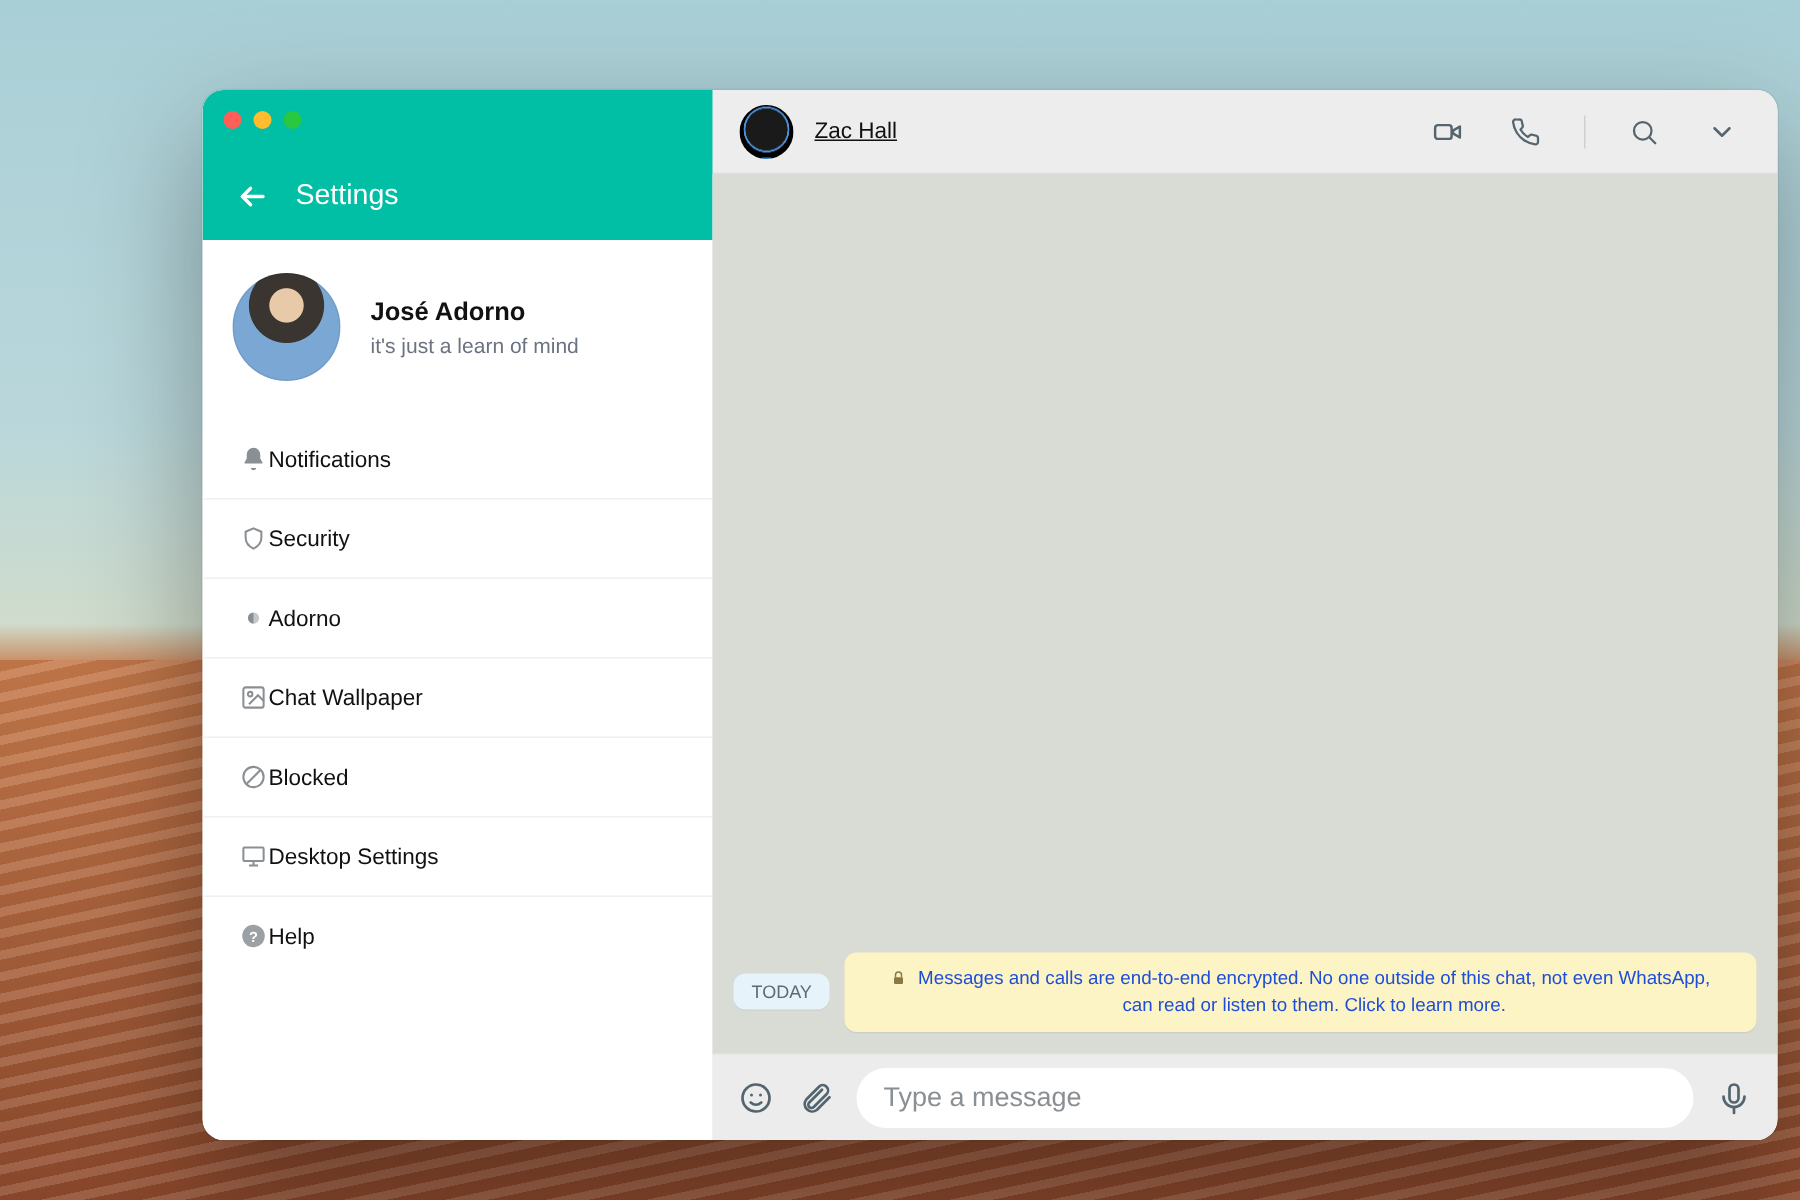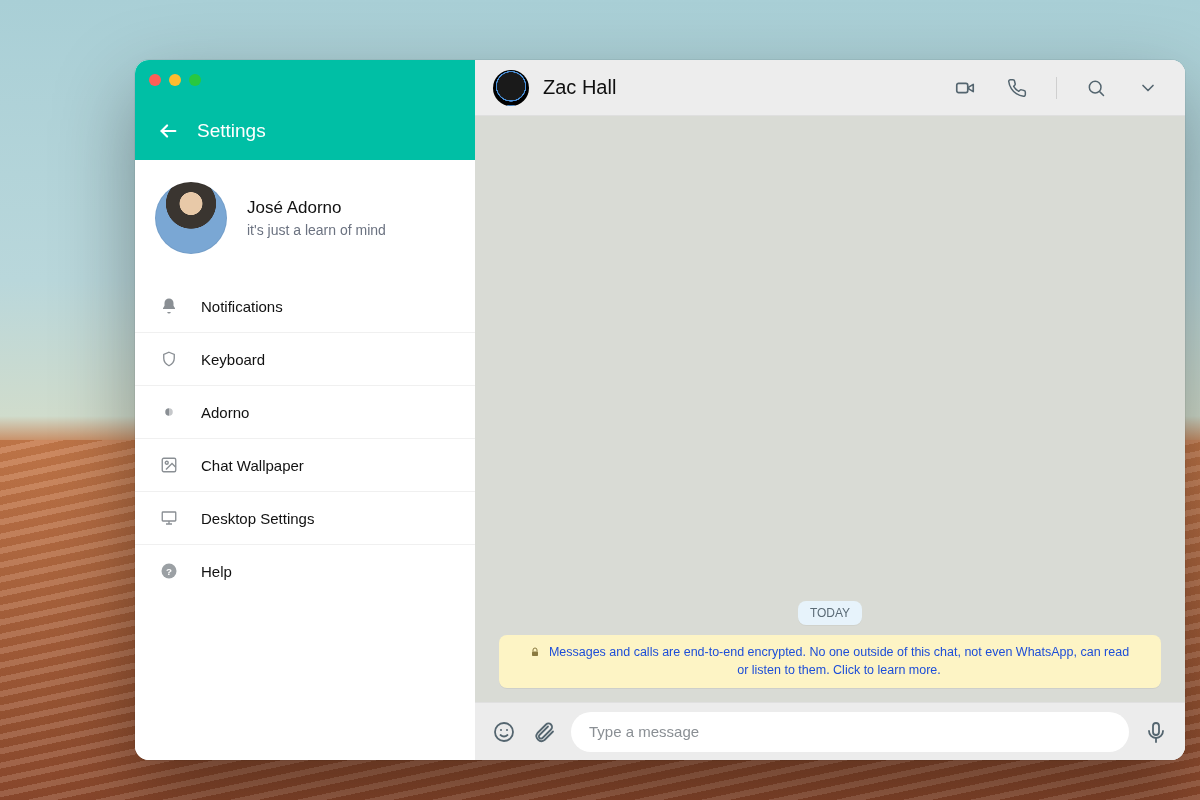--- a/index.html
+++ b/index.html
@@ -32,66 +32,66 @@
   .sb-title-row { position:absolute; bottom:18px; left:22px; display:flex; gap:18px; }
   .back-arrow { width:22px; height:22px; color:#fff; cursor:pointer; }
   .sb-title { font-size:19px; font-weight:500; }
   .profile { display:flex; align-items:center; gap:20px; padding:22px 20px 26px 20px; }
   .avatar-lg {
     width:72px; height:72px; border-radius:50%; flex:0 0 72px;
     background: radial-gradient(circle at 50% 30%, #e8c9a8 0 18%, #3a3530 19% 40%, #7aa7d4 41% 100%);
     background-color:#7aa7d4;
     box-shadow: inset 0 0 0 1px rgba(0,0,0,0.06);
   }
-  .profile-name { font-size:17px; color:#111; font-weight:400; margin-bottom:4px;}
+  .profile-name { font-size:17px; color:#111; font-weight:700; margin-bottom:4px;}
   .profile-status { font-size:14px; color:#6b7280; }
   .menu { list-style:none; padding: 0 0 0 0; }
   .menu li {
-    display:flex; align-items:center; gap:22px; padding:16px 10px 16px 24px;
+    display:flex; align-items:center; padding:16px 10px 16px 24px;
     border-bottom:1px solid #f0f0f0; cursor:pointer;
   }
   .menu li:last-child{ border-bottom:none; }
   .mi-icon { width:20px; height:20px; color:#8a8f94; flex:0 0 20px; display:flex; align-items:center; justify-content:center;}
   .mi-label { font-size:15px; color:#111; }
   
   .chat { flex:1; display:flex; flex-direction:column; background:#ececec; }
   .chat-header {
     height:56px; background:#ededed; border-bottom:1px solid rgba(0,0,0,0.06);
     display:flex; align-items:center; padding:0 18px; gap:14px;
   }
   .avatar-sm {
     width:36px; height:36px; border-radius:50%;
     background: radial-gradient(circle at 50% 45%, #1a1a1a 0 55%, #4a90d9 56% 60%, #000 61% 100%);
     border:1px solid rgba(0,0,0,0.15);
   }
-  .chat-name { font-size:20px; font-weight:500; color:#111; flex:0 0 auto; }
+  .chat-name { font-size:15px; font-weight:500; color:#111; flex:0 0 auto;text-decoration:underline; }
   .chat-header .spacer{ flex:1; }
   .hicon { width:38px; height:38px; display:flex; align-items:center; justify-content:center; color:#54656f; cursor:pointer; border-radius:6px;}
   .vsep { width:1px; height:22px; background:#cfcfcf; margin:0 6px; }
   .chat-body { flex:1; background:#d9dbd5; position:relative; overflow:hidden; }
-  .bottom-stack { position:absolute; left:0; right:0; bottom:0; padding:10px 14px 14px 14px; display:flex; flex-direction:column; align-items:center; gap:10px;}
+  .bottom-stack { position:absolute; left:0; right:0; bottom:0; padding:10px 14px 14px 14px; display:flex; flex-direction:row; align-items:center; gap:10px;}
   .date-pill {
     background:#e7f3fb; color:#5b6b76; font-size:12px; padding:5px 12px; border-radius:8px;
     box-shadow:0 1px 0 rgba(0,0,0,0.04);
   }
   .enc-banner {
     width: calc(100% - 20px);
     background:#fdf4c5; color:#1d4ed8; font-size:12.5px; line-height:1.5; text-align:center;
     padding:8px 30px; border-radius:8px; box-shadow:0 1px 0 rgba(0,0,0,0.05);
     display:flex; gap:6px; align-items:flex-start; justify-content:center;
   }
   .lock-mini{ width:12px; height:12px; color:#8a7a40; flex:0 0 12px; margin-top:3px;}
   .composer {
     height:58px; background:#ececec; display:flex; align-items:center; gap:14px; padding:0 16px;
     border-top:1px solid rgba(0,0,0,0.05);
   }
   .cicon{ width:26px; height:26px; color:#54656f; cursor:pointer; display:flex; align-items:center; justify-content:center;}
   .msg-input{
     flex:1; height:40px; border-radius:20px; background:#fff; border:none; outline:none;
-    padding:0 18px; font-size:15px; color:#333;
+    padding:0 18px; font-size:18px; color:#333;
   }
   .msg-input::placeholder{ color:#8a8f94; }
   svg{ display:block; }
 </style>
 </head>
 <body>
 
 <div class="desktop">
   <div class="window">
 
@@ -129,40 +129,49 @@
               </svg>
           </span>
           <span class="mi-label">Notifications</span>
         </li>
         <li>
           <span class="mi-icon">
             <svg viewBox="0 0 24 24" width="18" height="18" fill="none" stroke="currentColor" stroke-width="1.8">
                 <path d="M12 3l7 3v5c0 5-3 8-7 10-4-2-7-5-7-10V6l7-3z"></path>
               </svg>
           </span>
-          <span class="mi-label">Keyboard</span>
+          <span class="mi-label">Security</span>
         </li>
         <li>
           <span class="mi-icon">
             <svg viewBox="0 0 24 24" width="18" height="18" fill="currentColor">
                 <circle cx="12" cy="12" r="5"></circle>
                 <path d="M12 12V2a10 10 0 0 1 0 20z" fill="#fff" opacity=".5"></path>
               </svg>
           </span>
           <span class="mi-label">Adorno</span>
         </li>
         <li>
           <span class="mi-icon">
             <svg viewBox="0 0 24 24" width="18" height="18" fill="none" stroke="currentColor" stroke-width="1.8">
                 <rect x="3" y="3" width="18" height="18" rx="2"></rect>
                 <circle cx="9" cy="9" r="2"></circle>
                 <path d="M21 15l-5-5-8 8"></path>
               </svg>
           </span>
           <span class="mi-label">Chat Wallpaper</span>
+        </li>
+        <li>
+          <span class="mi-icon">
+            <svg viewBox="0 0 24 24" width="18" height="18" fill="none" stroke="currentColor" stroke-width="1.8">
+                <circle cx="12" cy="12" r="9"></circle>
+                <line x1="6" y1="18" x2="18" y2="6"></line>
+              </svg>
+          </span>
+          <span class="mi-label">Blocked</span>
         </li>
         <li>
           <span class="mi-icon">
             <svg viewBox="0 0 24 24" width="18" height="18" fill="none" stroke="currentColor" stroke-width="1.8">
                 <rect x="3" y="4" width="18" height="12" rx="1"></rect>
                 <line x1="8" y1="20" x2="16" y2="20"></line>
                 <line x1="12" y1="16" x2="12" y2="20"></line>
               </svg>
           </span>
           <span class="mi-label">Desktop Settings</span>

